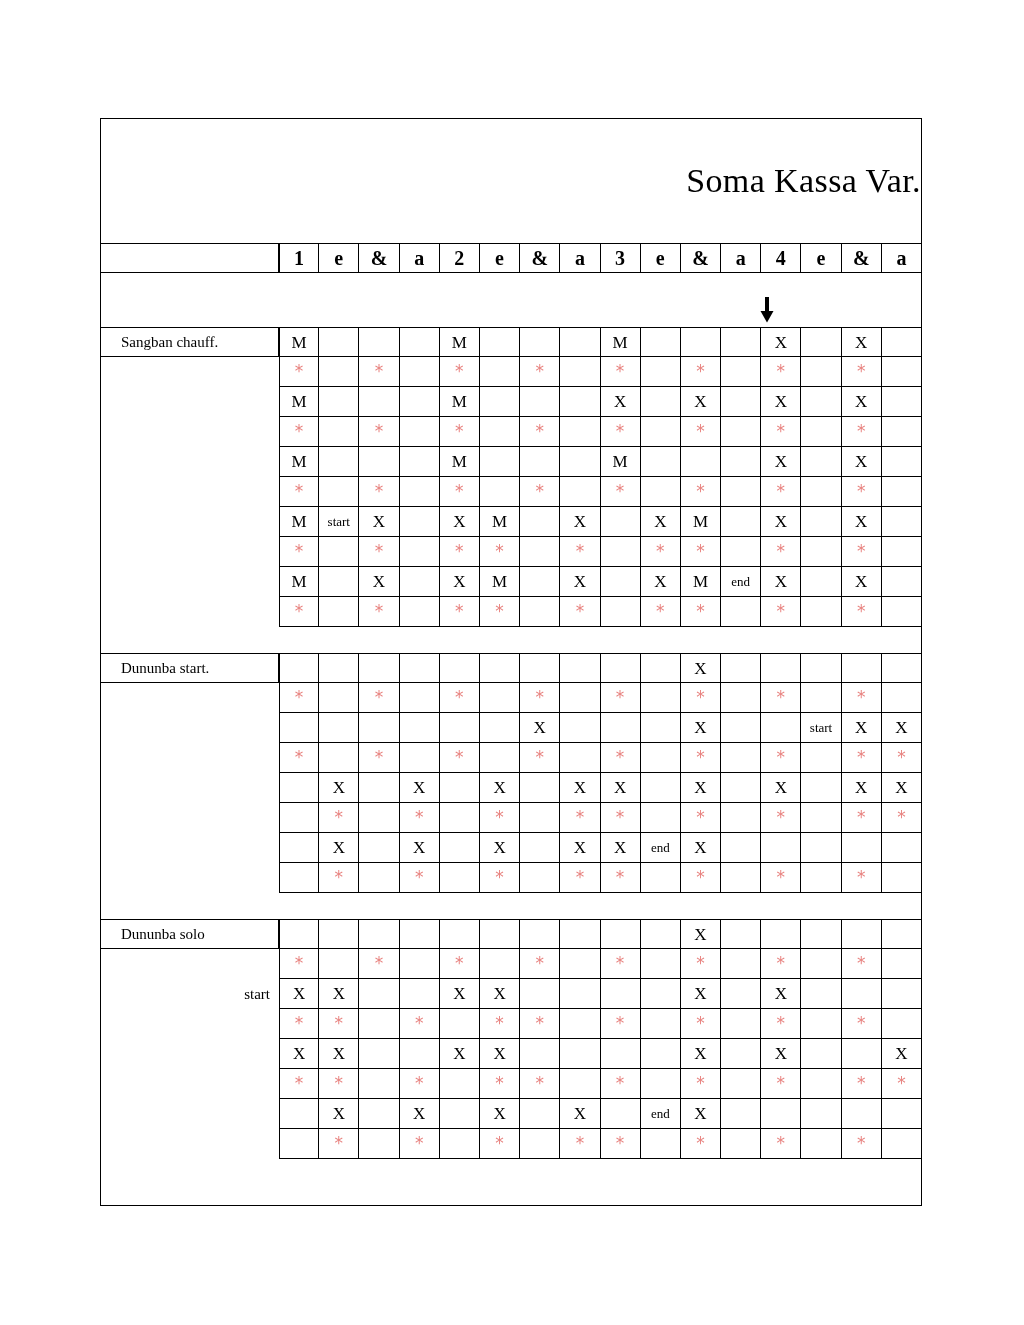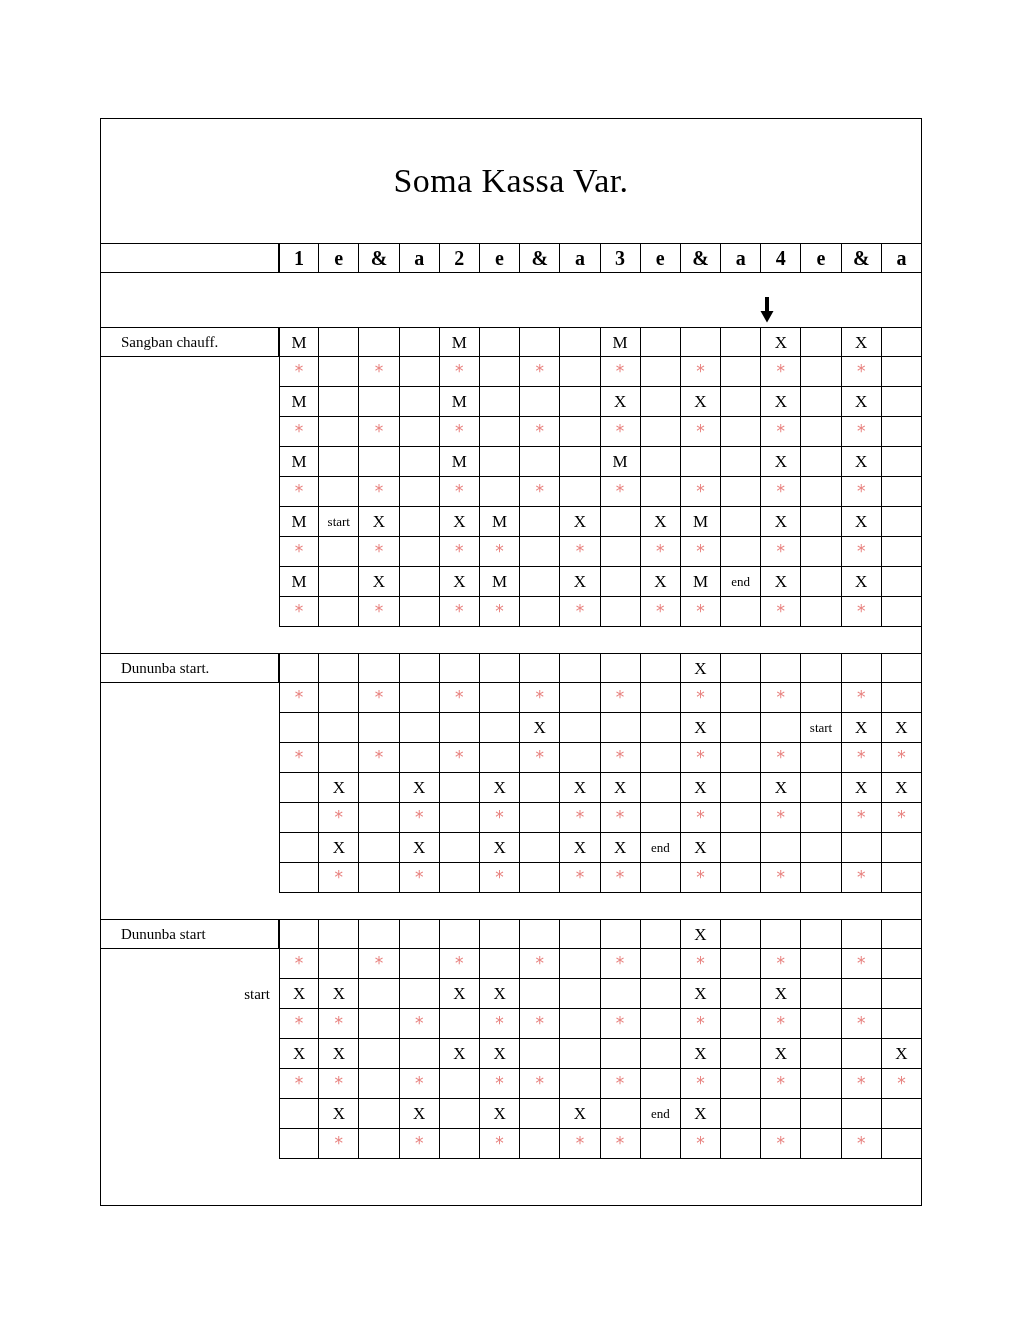--- a/index.html
+++ b/index.html
@@ -23,21 +23,21 @@
     height: 1088px;
     border: 1.4px solid #000000;
     box-sizing: border-box;
   }
 
   
   .title-band {
     height: 124px;
     display: flex;
     align-items: center;
-    justify-content: center;
+    justify-content: flex-end;
     box-sizing: border-box;
   }
   .title-text {
     font-size: 34px;
     letter-spacing: 0.4px;
     color: #000000;
     white-space: nowrap;
   }
 
   
@@ -551,21 +551,21 @@
             <div class="cell ast">*</div>
             <div class="cell"></div>
             <div class="cell ast">*</div>
             <div class="cell"></div>
           </div>
         </div>
       </div>
       <div class="spacer-band"></div>
       <div>
         <div class="grid-row">
-          <div class="label-cell bordered">Dununba start</div>
+          <div class="label-cell bordered">Dununba solo</div>
           <div class="cells">
             <div class="cell first topline"></div>
             <div class="cell topline"></div>
             <div class="cell topline"></div>
             <div class="cell topline"></div>
             <div class="cell topline"></div>
             <div class="cell topline"></div>
             <div class="cell topline"></div>
             <div class="cell topline"></div>
             <div class="cell topline"></div>

